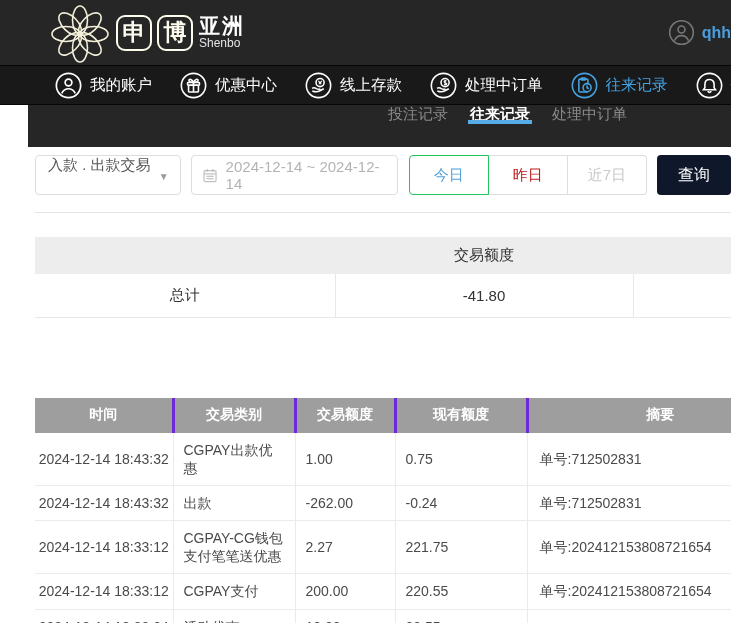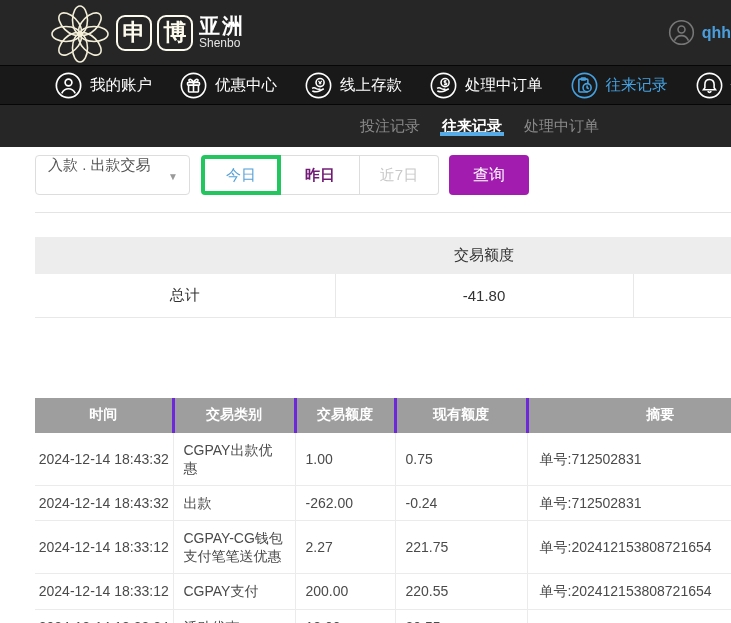--- a/index.html
+++ b/index.html
@@ -21,42 +21,42 @@
   .user-name { color:#4a9ede; font-size:16px; font-weight:bold; white-space:nowrap; }
 
   
   .main-nav { height:40px; background:#191919; border-top:1px solid #060606; border-bottom:1px solid #060606;
     display:flex; align-items:center; padding-left:55px; white-space:nowrap; }
   .nav-item { display:flex; align-items:center; margin-right:28px; color:#fff; font-size:15.5px; cursor:pointer; flex:0 0 auto; }
   .nav-item .nav-ic { width:27px; height:27px; margin-right:8px; }
   .nav-item.active { color:#45a2e2; }
 
   
-  .sub-nav { height:42px; background:#262626; display:flex; align-items:center; padding-left:358px; }
+  .sub-nav { height:42px; background:#262626; display:flex; align-items:flex-start; padding-left:358px;margin-left:28px; }
   .tab { position:relative; display:flex; align-items:center; padding:0 2px; margin-right:18px;
     color:#8a8a8a; font-size:15px; cursor:pointer; }
   .tab.active { color:#fff; font-weight:bold; }
   .tab.active .tab-underline { position:absolute; left:0; right:0; bottom:0; height:4px; background:#57ace8; }
 
   
   .content { padding:8px 0 0 35px; }
 
   .filter-row { display:flex; align-items:center; height:40px; }
   .type-select { position:relative; width:155px; height:40px; border:1px solid #ddd; border-radius:4px;
     display:flex; align-items:flex-start; padding:0 12px; color:#555; font-size:15px; cursor:pointer; background:#fff; }
   .select-arrow { position:absolute; right:11px; top:15px; font-size:10px; color:#999; }
   .date-input { width:222px; height:40px; border:1px solid #ddd; border-radius:4px; margin-left:10px;
     display:flex; align-items:center; padding:0 10px; color:#b4b4b4; font-size:15px; cursor:pointer; background:#fff; }
   .cal-ic { width:17px; height:17px; margin-right:8px; }
   .quick-group { display:flex; margin-left:11px; }
   .quick-btn { height:40px; background:#fff; font-size:15px; display:flex; align-items:center; justify-content:center; cursor:pointer; }
-  .quick-btn.today { width:80px; border:4px solid #22c55e; color:#54a0d8; border-radius:4px 0 0 4px; }
-  .quick-btn.mid { width:79px; border:1px solid #ddd; border-left:none; color:#701a75;font-weight:bold; }
+  .quick-btn.today { width:80px; border:1px solid #22c55e; color:#54a0d8; border-radius:4px 0 0 4px; }
+  .quick-btn.mid { width:79px; border:1px solid #ddd; border-left:none; color:#b91c1c; }
   .quick-btn.last { width:79px; border:1px solid #ddd; border-left:none; color:#c8c8c8; border-radius:0 4px 4px 0; }
-  .search-btn { width:80px; height:40px; margin-left:10px; background:#a21caf; border:none; border-radius:4px;
+  .search-btn { width:80px; height:40px; margin-left:10px; background:#0f172a; border:none; border-radius:4px;
     color:#fff; font-size:16px; display:flex; align-items:center; justify-content:center; cursor:pointer; }
 
   .h-divider { height:1px; background:#e4e4e4; margin-top:17px; width:696px; }
 
   
   .summary-table { margin-top:24px; width:757px; border-collapse:collapse; table-layout:fixed; }
   .summary-table .sum-head td { background:#ededed; height:37px; text-align:center; color:#333; font-size:15px; }
   .summary-table .sum-body td { height:43px; text-align:center; color:#333; font-size:15px;
     border-bottom:1px solid #e8e8e8; }
   .summary-table .sum-body td + td { border-left:1px solid #e8e8e8; }
@@ -182,20 +182,31 @@
   </div>
 </div>
 
 <div class="content">
 
   <div class="filter-row">
     <div class="type-select">
       <span>入款 . 出款交易</span>
       <span class="select-arrow">▼</span>
     </div>
+    <div class="date-input">
+      <svg class="cal-ic" viewBox="0 0 20 20" fill="none" stroke="#c0c0c0" stroke-width="1.5">
+        <rect x="2.5" y="4" width="15" height="13.5" rx="1.5"></rect>
+        <line x1="2.5" y1="8" x2="17.5" y2="8"></line>
+        <line x1="6.5" y1="2" x2="6.5" y2="5.5"></line>
+        <line x1="13.5" y1="2" x2="13.5" y2="5.5"></line>
+        <line x1="5.5" y1="11" x2="14.5" y2="11"></line>
+        <line x1="5.5" y1="14" x2="14.5" y2="14"></line>
+      </svg>
+      <span>2024-12-14 ~ 2024-12-14</span>
+    </div>
     <div class="quick-group">
       <div class="quick-btn today">
         <span>今日</span>
       </div>
       <div class="quick-btn mid">
         <span>昨日</span>
       </div>
       <div class="quick-btn last">
         <span>近7日</span>
       </div>

